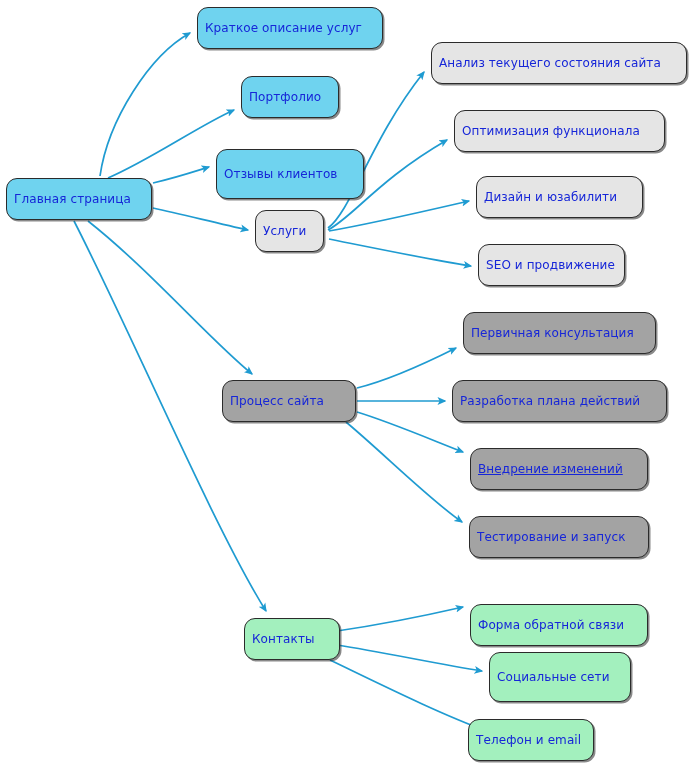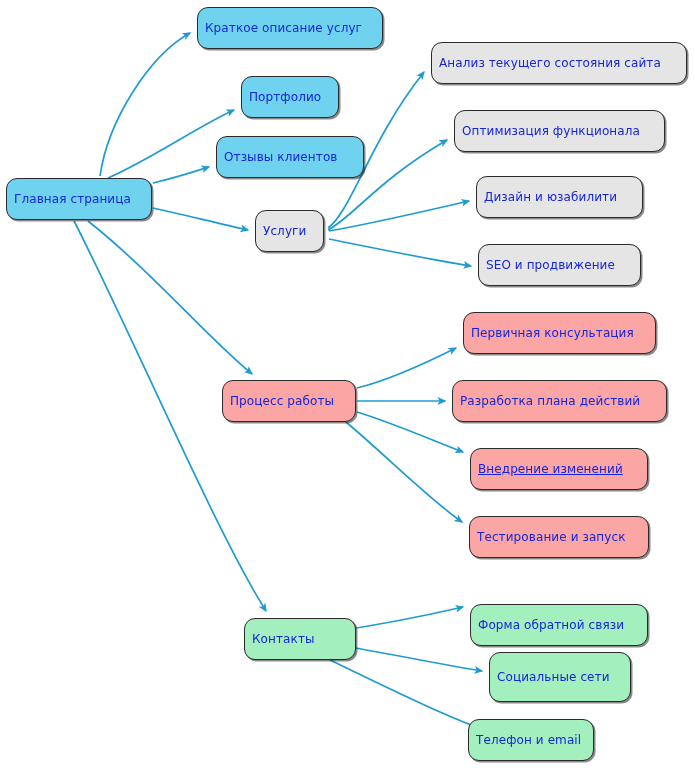--- a/index.html
+++ b/index.html
@@ -8,21 +8,21 @@
   #stage{position:relative;width:694px;height:768px;}
   svg#wires{position:absolute;left:0;top:0;width:694px;height:768px;}
   .node{position:absolute;box-sizing:border-box;
         border:1.6px solid #2b2b2b;border-radius:11px;
         display:flex;align-items:center;justify-content:flex-start;
         color:#1626d8;font-size:12px;line-height:1;
         white-space:nowrap;letter-spacing:.1px;
         box-shadow:1.5px 1.5px 0 rgba(40,40,40,.55);padding-left:7px;}
   .f-blue{background:#6fd3ef;}
   .f-turq{background:#e5e5e5;}
-  .f-mint{background:#fca5a5;}
+  .f-mint{background:#a3a3a3;}
   .f-green{background:#a3f0be;}
 </style>
 </head>
 <body>
 
 <div id="stage">
 
   <svg id="wires" viewBox="0 0 694 768" xmlns="http://www.w3.org/2000/svg">
     <defs>
       <marker id="arrow" viewBox="0 0 10 10" refX="8.5" refY="5" markerWidth="5.2" markerHeight="5.2" orient="auto-start-reverse">
@@ -53,42 +53,42 @@
   <div id="node-group">
       <div class="node f-blue" style="left: 6px; top: 178px; width: 146px; height: 42px;">
         <span>Главная страница</span>
       </div>
       <div class="node f-blue" style="left: 197px; top: 7px; width: 186px; height: 42px;">
         <span>Краткое описание услуг</span>
       </div>
       <div class="node f-blue" style="left: 241px; top: 76px; width: 98px; height: 42px;">
         <span>Портфолио</span>
       </div>
-      <div class="node f-blue" style="left: 216px; top: 136px; width: 148px; height: 42px;">
+      <div class="node f-blue" style="left: 216px; top: 149px; width: 148px; height: 50px;">
         <span>Отзывы клиентов</span>
       </div>
       <div class="node f-turq" style="left: 255px; top: 210px; width: 69px; height: 42px;">
         <span>Услуги</span>
       </div>
       <div class="node f-mint" style="left: 222px; top: 380px; width: 134px; height: 42px;">
-        <span>Процесс работы</span>
+        <span>Процесс сайта</span>
       </div>
-      <div class="node f-green" style="left: 244px; top: 618px; width: 112px; height: 42px;">
+      <div class="node f-green" style="left: 244px; top: 618px; width: 96px; height: 42px;">
         <span>Контакты</span>
       </div>
       <div class="node f-turq" style="left: 431px; top: 42px; width: 256px; height: 42px;">
         <span>Анализ текущего состояния сайта</span>
       </div>
       <div class="node f-turq" style="left: 454px; top: 110px; width: 211px; height: 42px;">
         <span>Оптимизация функционала</span>
       </div>
       <div class="node f-turq" style="left: 476px; top: 176px; width: 167px; height: 42px;">
         <span>Дизайн и юзабилити</span>
       </div>
-      <div class="node f-turq" style="left: 478px; top: 244px; width: 163px; height: 42px;">
+      <div class="node f-turq" style="left: 478px; top: 244px; width: 147px; height: 42px;">
         <span>SEO и продвижение</span>
       </div>
       <div class="node f-mint" style="left: 463px; top: 312px; width: 193px; height: 42px;">
         <span>Первичная консультация</span>
       </div>
       <div class="node f-mint" style="left: 452px; top: 380px; width: 215px; height: 42px;">
         <span>Разработка плана действий</span>
       </div>
       <div class="node f-mint" style="left: 470px; top: 448px; width: 178px; height: 42px; text-decoration: underline;">
         <span>Внедрение изменений</span>

